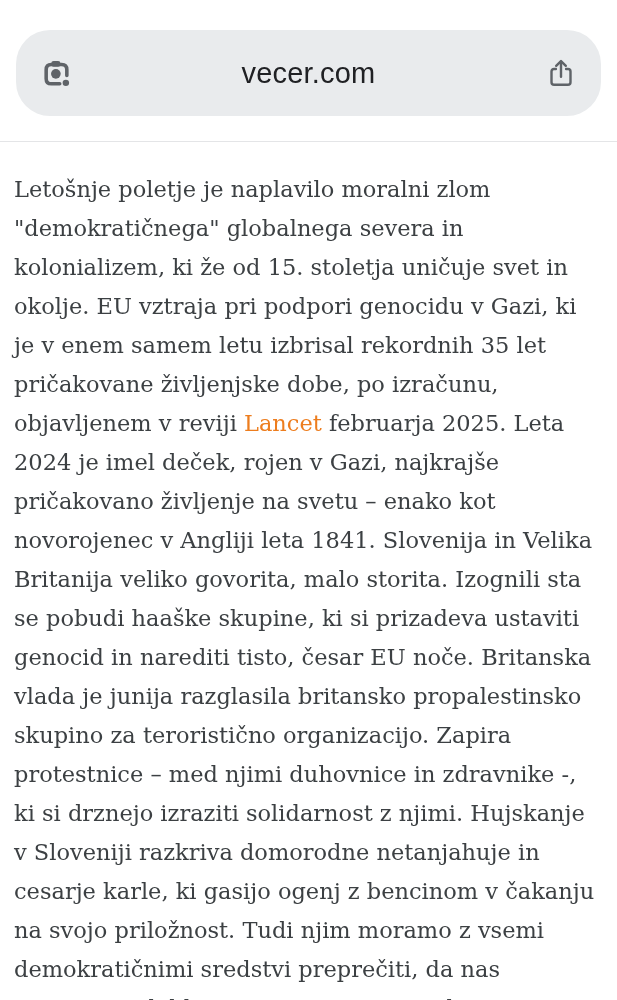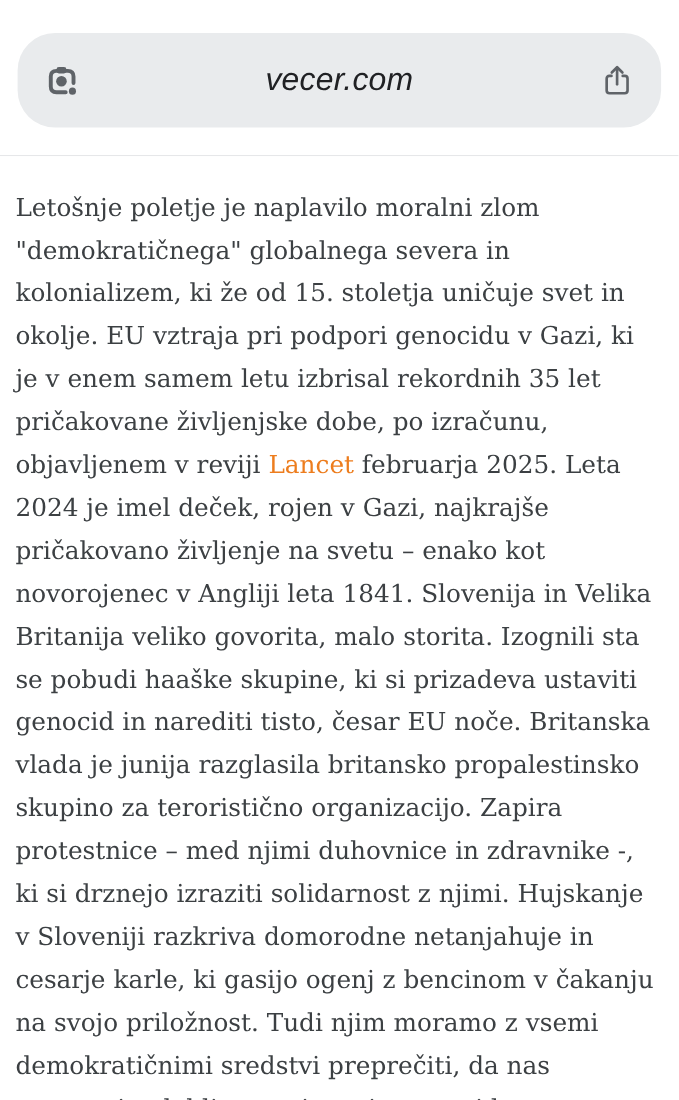--- a/index.html
+++ b/index.html
@@ -25,21 +25,20 @@
     background: var(--page_bg);
   }
   .url-pill {
     height: 86px;
     background: var(--pill_bg);
     border-radius: 34px;
     display: flex;
     align-items: center;
     padding: 0 20px;
     cursor: pointer;
-    font-style: italic;
   }
   .icon-btn {
     background: none;
     border: none;
     width: 40px;
     height: 40px;
     display: flex;
     align-items: center;
     justify-content: center;
     color: var(--icon);

